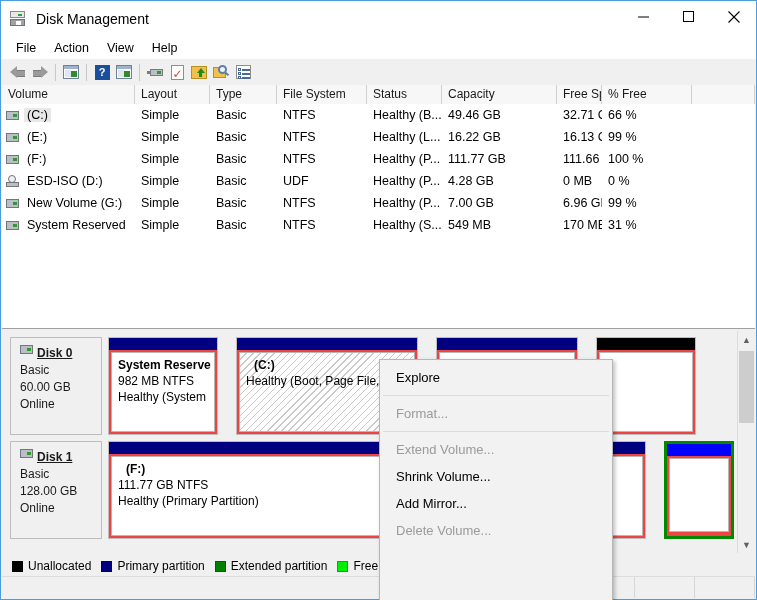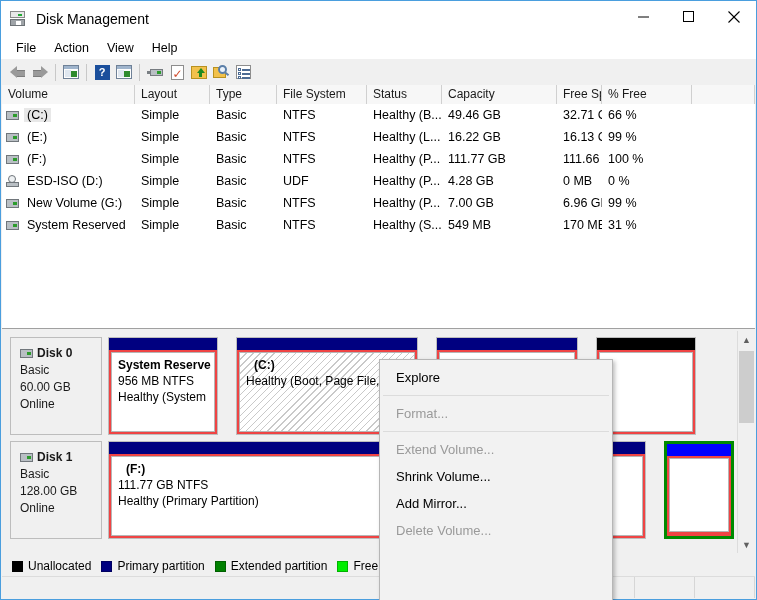--- a/index.html
+++ b/index.html
@@ -95,21 +95,21 @@
   
   .graphpane{
     position:absolute;left:1px;top:330px;right:1px;height:222px;background:#f0f0f0;
     overflow:hidden;
   }
   .diskrow{position:absolute;left:8px;display:flex;}
   .diskinfo{
     width:92px;background:#f0f0f0;border:1px solid #bdbdbd;box-sizing:border-box;
     padding:7px 0 0 9px;font-size:12px;line-height:17px;color:#1a1a1a;
   }
-  .diskinfo .dn{font-weight:bold;display:flex;align-items:center;}
+  .diskinfo .dn{font-weight:bold;display:flex;align-items:flex-start;text-decoration:underline;}
   .diskinfo .dn .vicon{margin-right:4px;}
   .partzone{display:flex;align-items:flex-start;}
   .part{
     background:#ef4444;border:1px solid #bdbdbd;box-sizing:border-box;
     margin-right:18px;position:relative;
   }
   .part.green{border:3px solid #008a00;}
   .band{height:12px;background:#000080;}
   .band.black{background:#000000;}
   .pbody{
@@ -365,21 +365,21 @@
         </div>
         <div>Basic</div>
         <div>60.00 GB</div>
         <div>Online</div>
       </div>
       <div class="partzone" style="margin-left:6px">
         <div class="part" style="width:110px;height:98px">
           <div class="band"></div>
           <div class="pbody" style="height:80px">
             <div class="t1 plain">System Reserve</div>
-            <div>956 MB NTFS</div>
+            <div>982 MB NTFS</div>
             <div>Healthy (System</div>
           </div>
         </div>
         <div class="part" style="width:182px;height:98px">
           <div class="band"></div>
           <div class="pbody hatch" style="height:80px">
             <div class="t1">(C:)</div>
             <div>Healthy (Boot, Page File, C</div>
           </div>
         </div>

